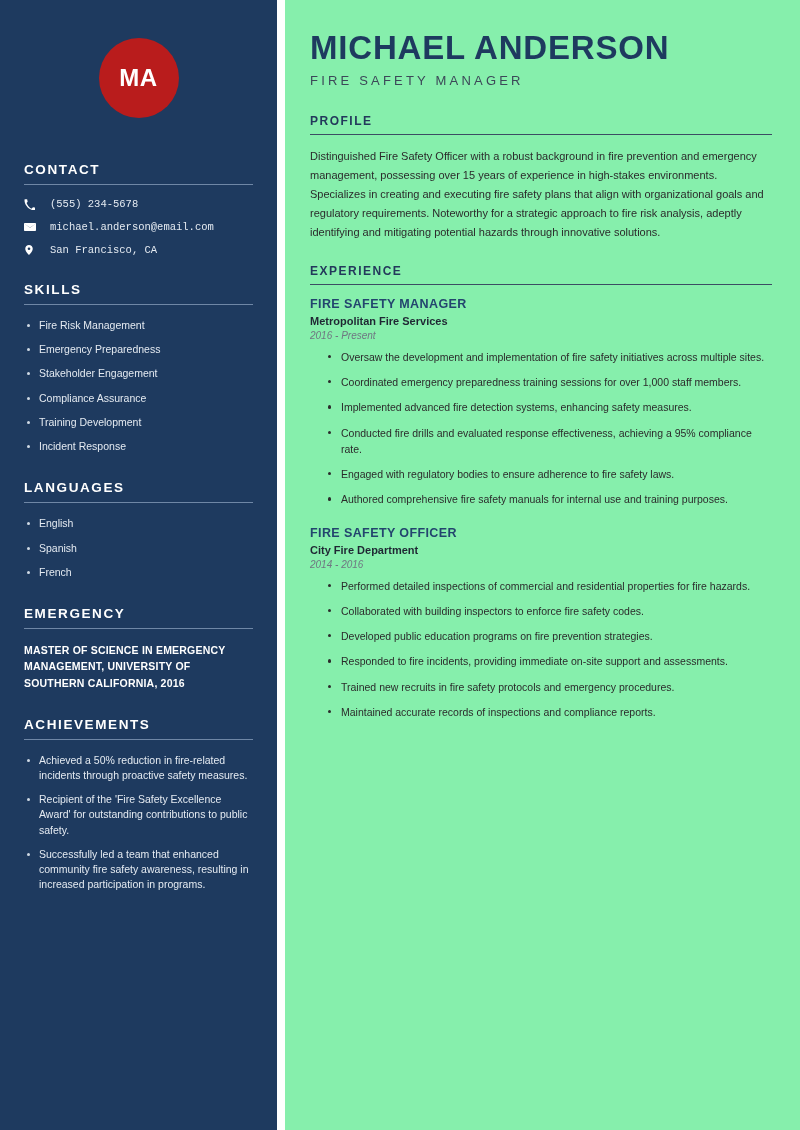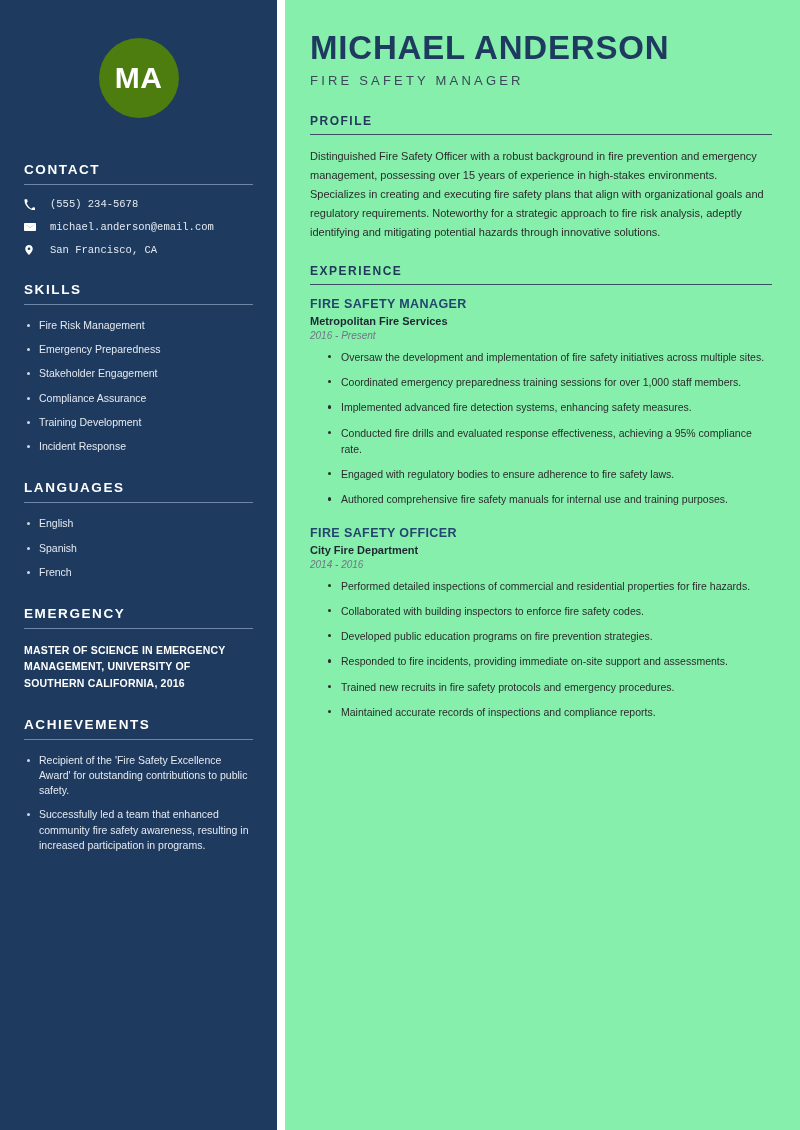--- a/index.html
+++ b/index.html
@@ -30,26 +30,26 @@
     display: flex;
     justify-content: center;
     padding-top: 38px;
     padding-bottom: 44px;
   }
 
   .avatar {
     width: 80px;
     height: 80px;
     border-radius: 50%;
-    background: #4d7c0f;
+    background: #b91c1c;
     display: flex;
     align-items: center;
     justify-content: center;
     color: #ffffff;
-    font-size: 30px;
+    font-size: 24px;
     font-weight: bold;
     letter-spacing: 0.5px;
   }
 
   .side-section { margin-bottom: 26px; }
 
   .side-heading {
     font-size: 13.5px;
     font-weight: bold;
     letter-spacing: 1.6px;
@@ -280,20 +280,21 @@
   <section class="side-section">
     <div class="side-heading">EMERGENCY</div>
     <div class="side-rule"></div>
     <div class="edu-entry">MASTER OF SCIENCE IN EMERGENCY MANAGEMENT, UNIVERSITY OF SOUTHERN CALIFORNIA, 2016</div>
   </section>
 
   <section class="side-section">
     <div class="side-heading">ACHIEVEMENTS</div>
     <div class="side-rule"></div>
     <ul class="side-list ach-list">
+      <li>Achieved a 50% reduction in fire-related incidents through proactive safety measures.</li>
       <li>Recipient of the 'Fire Safety Excellence Award' for outstanding contributions to public safety.</li>
       <li>Successfully led a team that enhanced community fire safety awareness, resulting in increased participation in programs.</li>
     </ul>
   </section>
 
 </aside>
 
 <div class="divider"></div>
 
 <main class="main">

